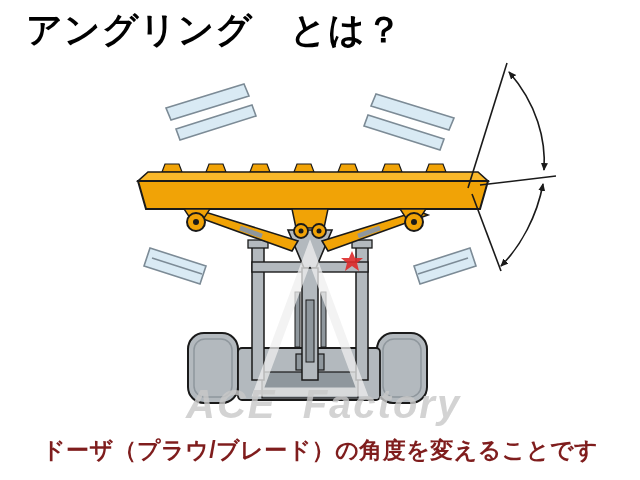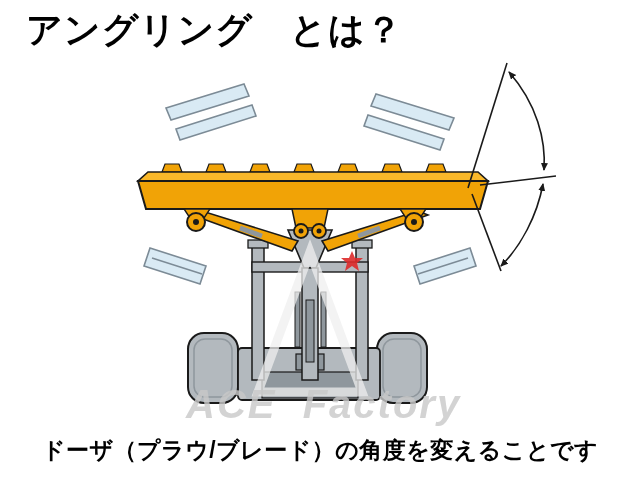--- a/index.html
+++ b/index.html
@@ -2,21 +2,21 @@
 <html style="--blade-orange: #F1A306; --blade-orange-light: #F9B82A; --blade-orange-dark: #C87F00; --ghost-blue: #D9EAF4; --ghost-outline: #7C8B96; --machine-gray: #B3B9BE; --machine-gray-dark: #8F979D; --line: #1A1A1A; --watermark-gray: #C9C9C9; --watermark-triangle: #EFEFEF; --star-red: #DD2A2A; --bg: #FFFFFF;"><head>
 <meta charset="utf-8">
 <style>
   html,body{margin:0;padding:0;background:#fff;}
   body{width:640px;height:480px;overflow:hidden;
        font-family:"Liberation Sans","DejaVu Sans",sans-serif;}
   .page{position:absolute;inset:0;width:640px;height:480px;background:var(--bg,#fff);}
   .title{position:absolute;left:26px;top:6px;margin:0;
          font-size:36px;font-weight:900;color:#000;letter-spacing:1px;}
   .caption{position:absolute;left:0;right:0;bottom:14px;text-align:center;
-           font-size:23px;font-weight:800;color:#000000;letter-spacing:0.5px;}
+           font-size:23px;font-weight:800;color:#7f1d1d;letter-spacing:0.5px;}
   .diagram{position:absolute;left:0;top:0;}
   .watermark-text{white-space:pre;font-style:italic;font-weight:bold;
                   font-family:"Liberation Sans","DejaVu Sans",sans-serif;}
 </style>
 </head>
 <body>
 
 <div class="page">
 
   <h1 class="title">アングリング　とは？</h1>

